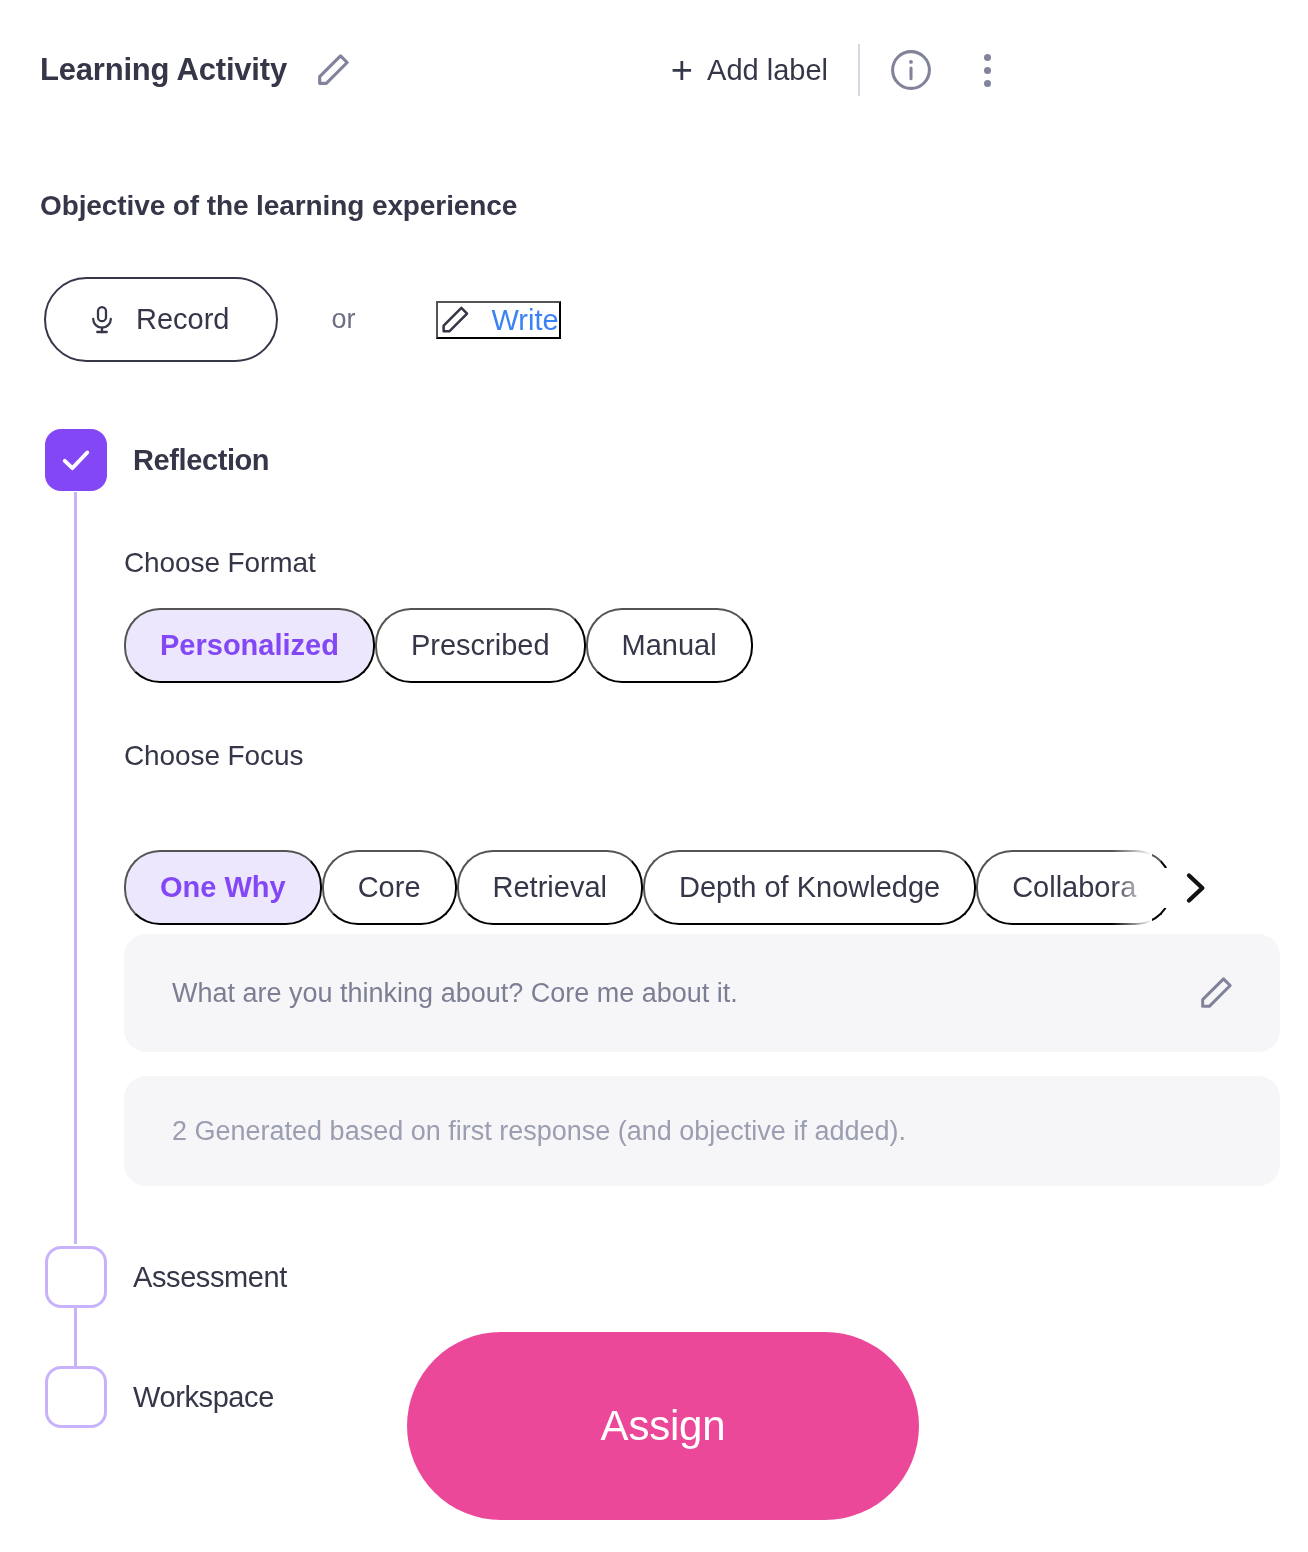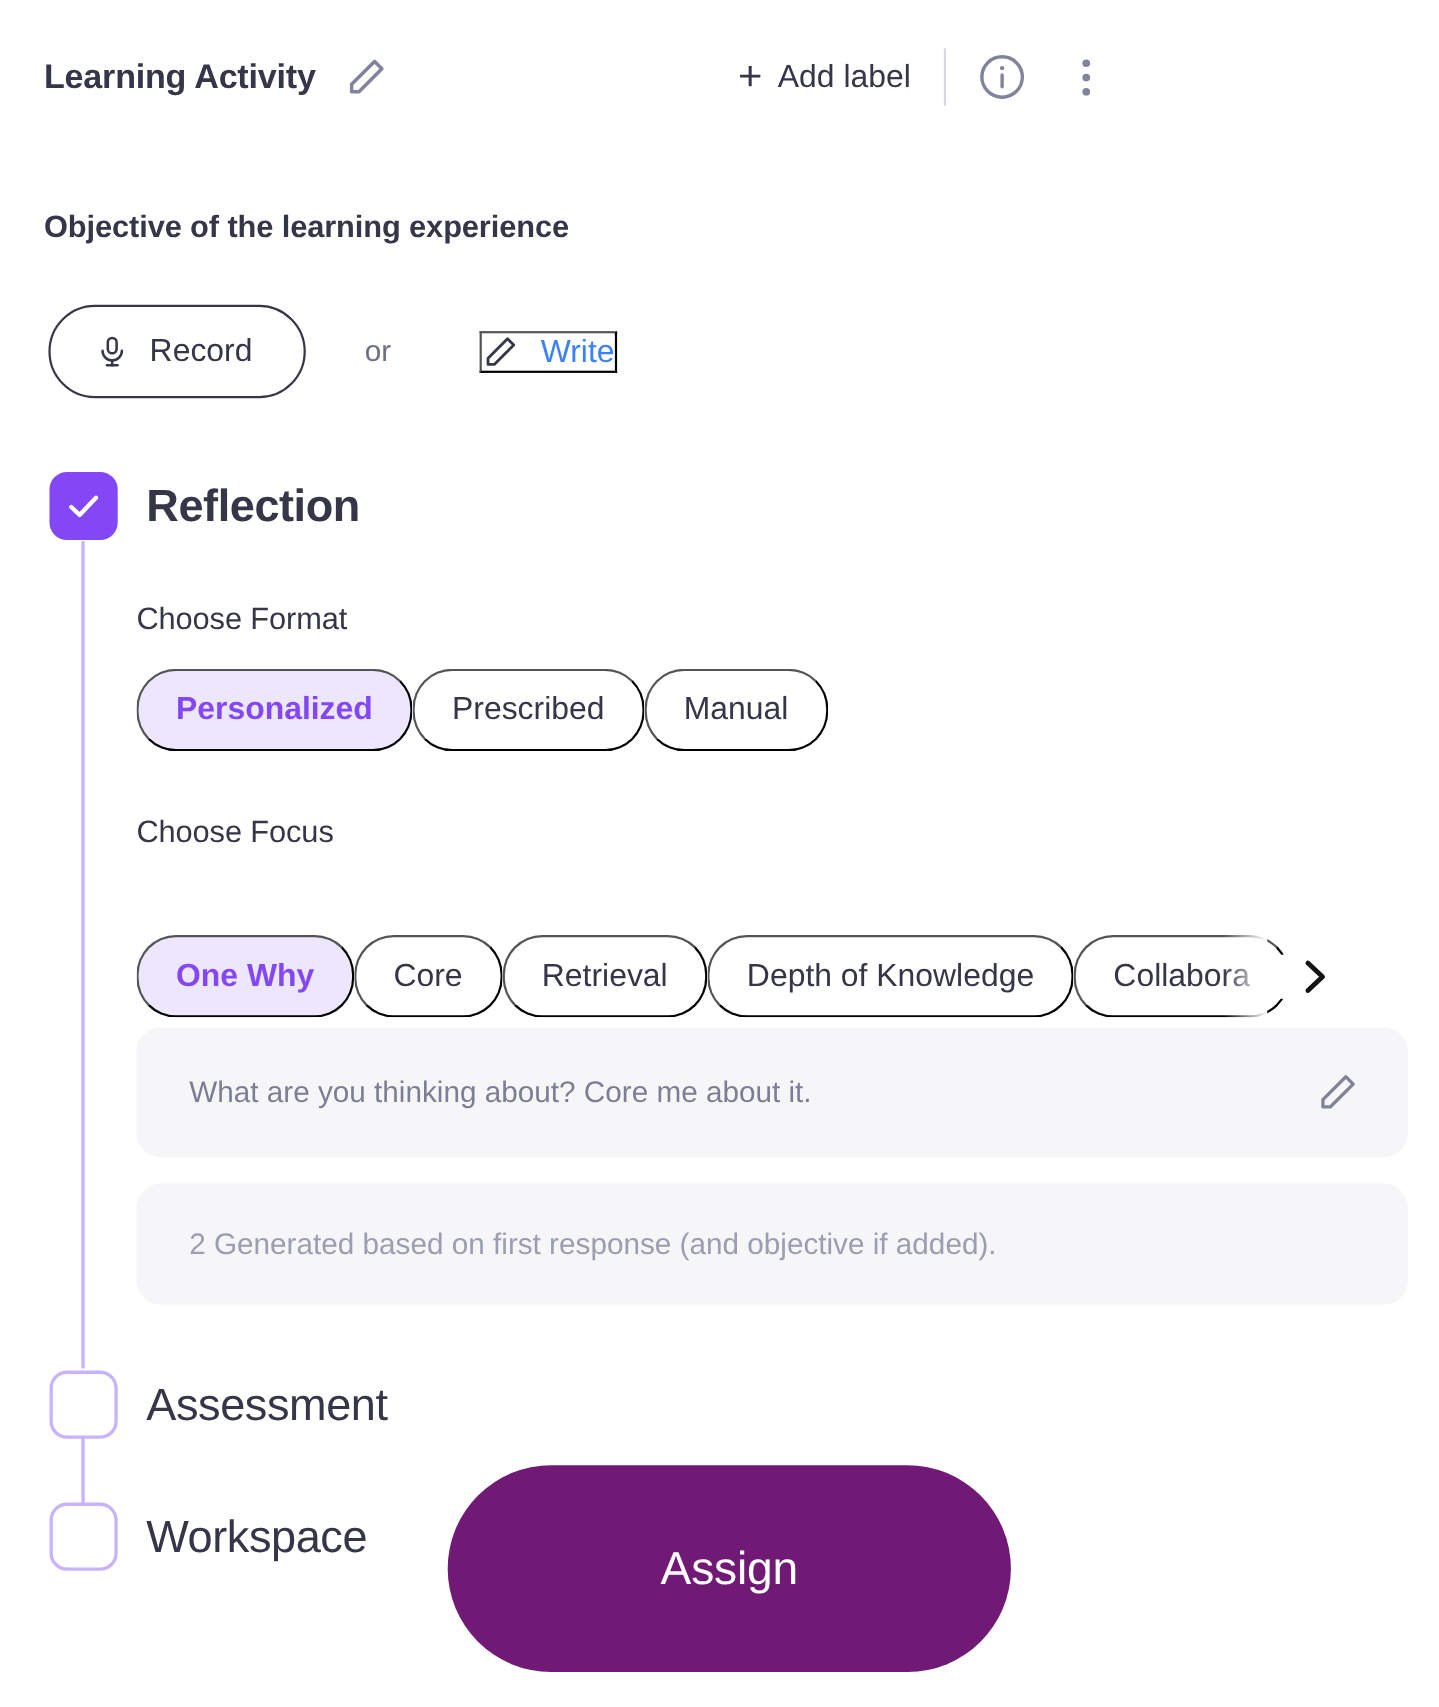--- a/index.html
+++ b/index.html
@@ -170,21 +170,21 @@
   }
   .cb-checked {
     background: #8347f5;
     border: 2px solid #8347f5;
   }
   .cb-unchecked {
     background: #ffffff;
     border: 3px solid #c8b2fb;
   }
   .step-label {
-    font-size: 41px;
+    font-size: 29px;
     color: #353749;
     letter-spacing: -0.4px;
     white-space: nowrap;
   }
   .step-label.bold { font-weight: bold; }
 
   
   .sub-heading {
     position: absolute;
     font-size: 28px;
@@ -259,21 +259,21 @@
     flex: 1;
   }
   .prompt-text.faded { color: #9b9db1; }
 
   
   .assign-btn {
     position: absolute;
     left: 407px; top: 1332px;
     width: 512px; height: 188px;
     border-radius: 94px;
-    background: #701a75;
+    background: #ec4899;
     color: #ffffff;
     font-size: 42px;
     border: none;
     display: flex;
     align-items: center;
     justify-content: center;
     letter-spacing: -0.2px;
   }
 </style>
 </head>

